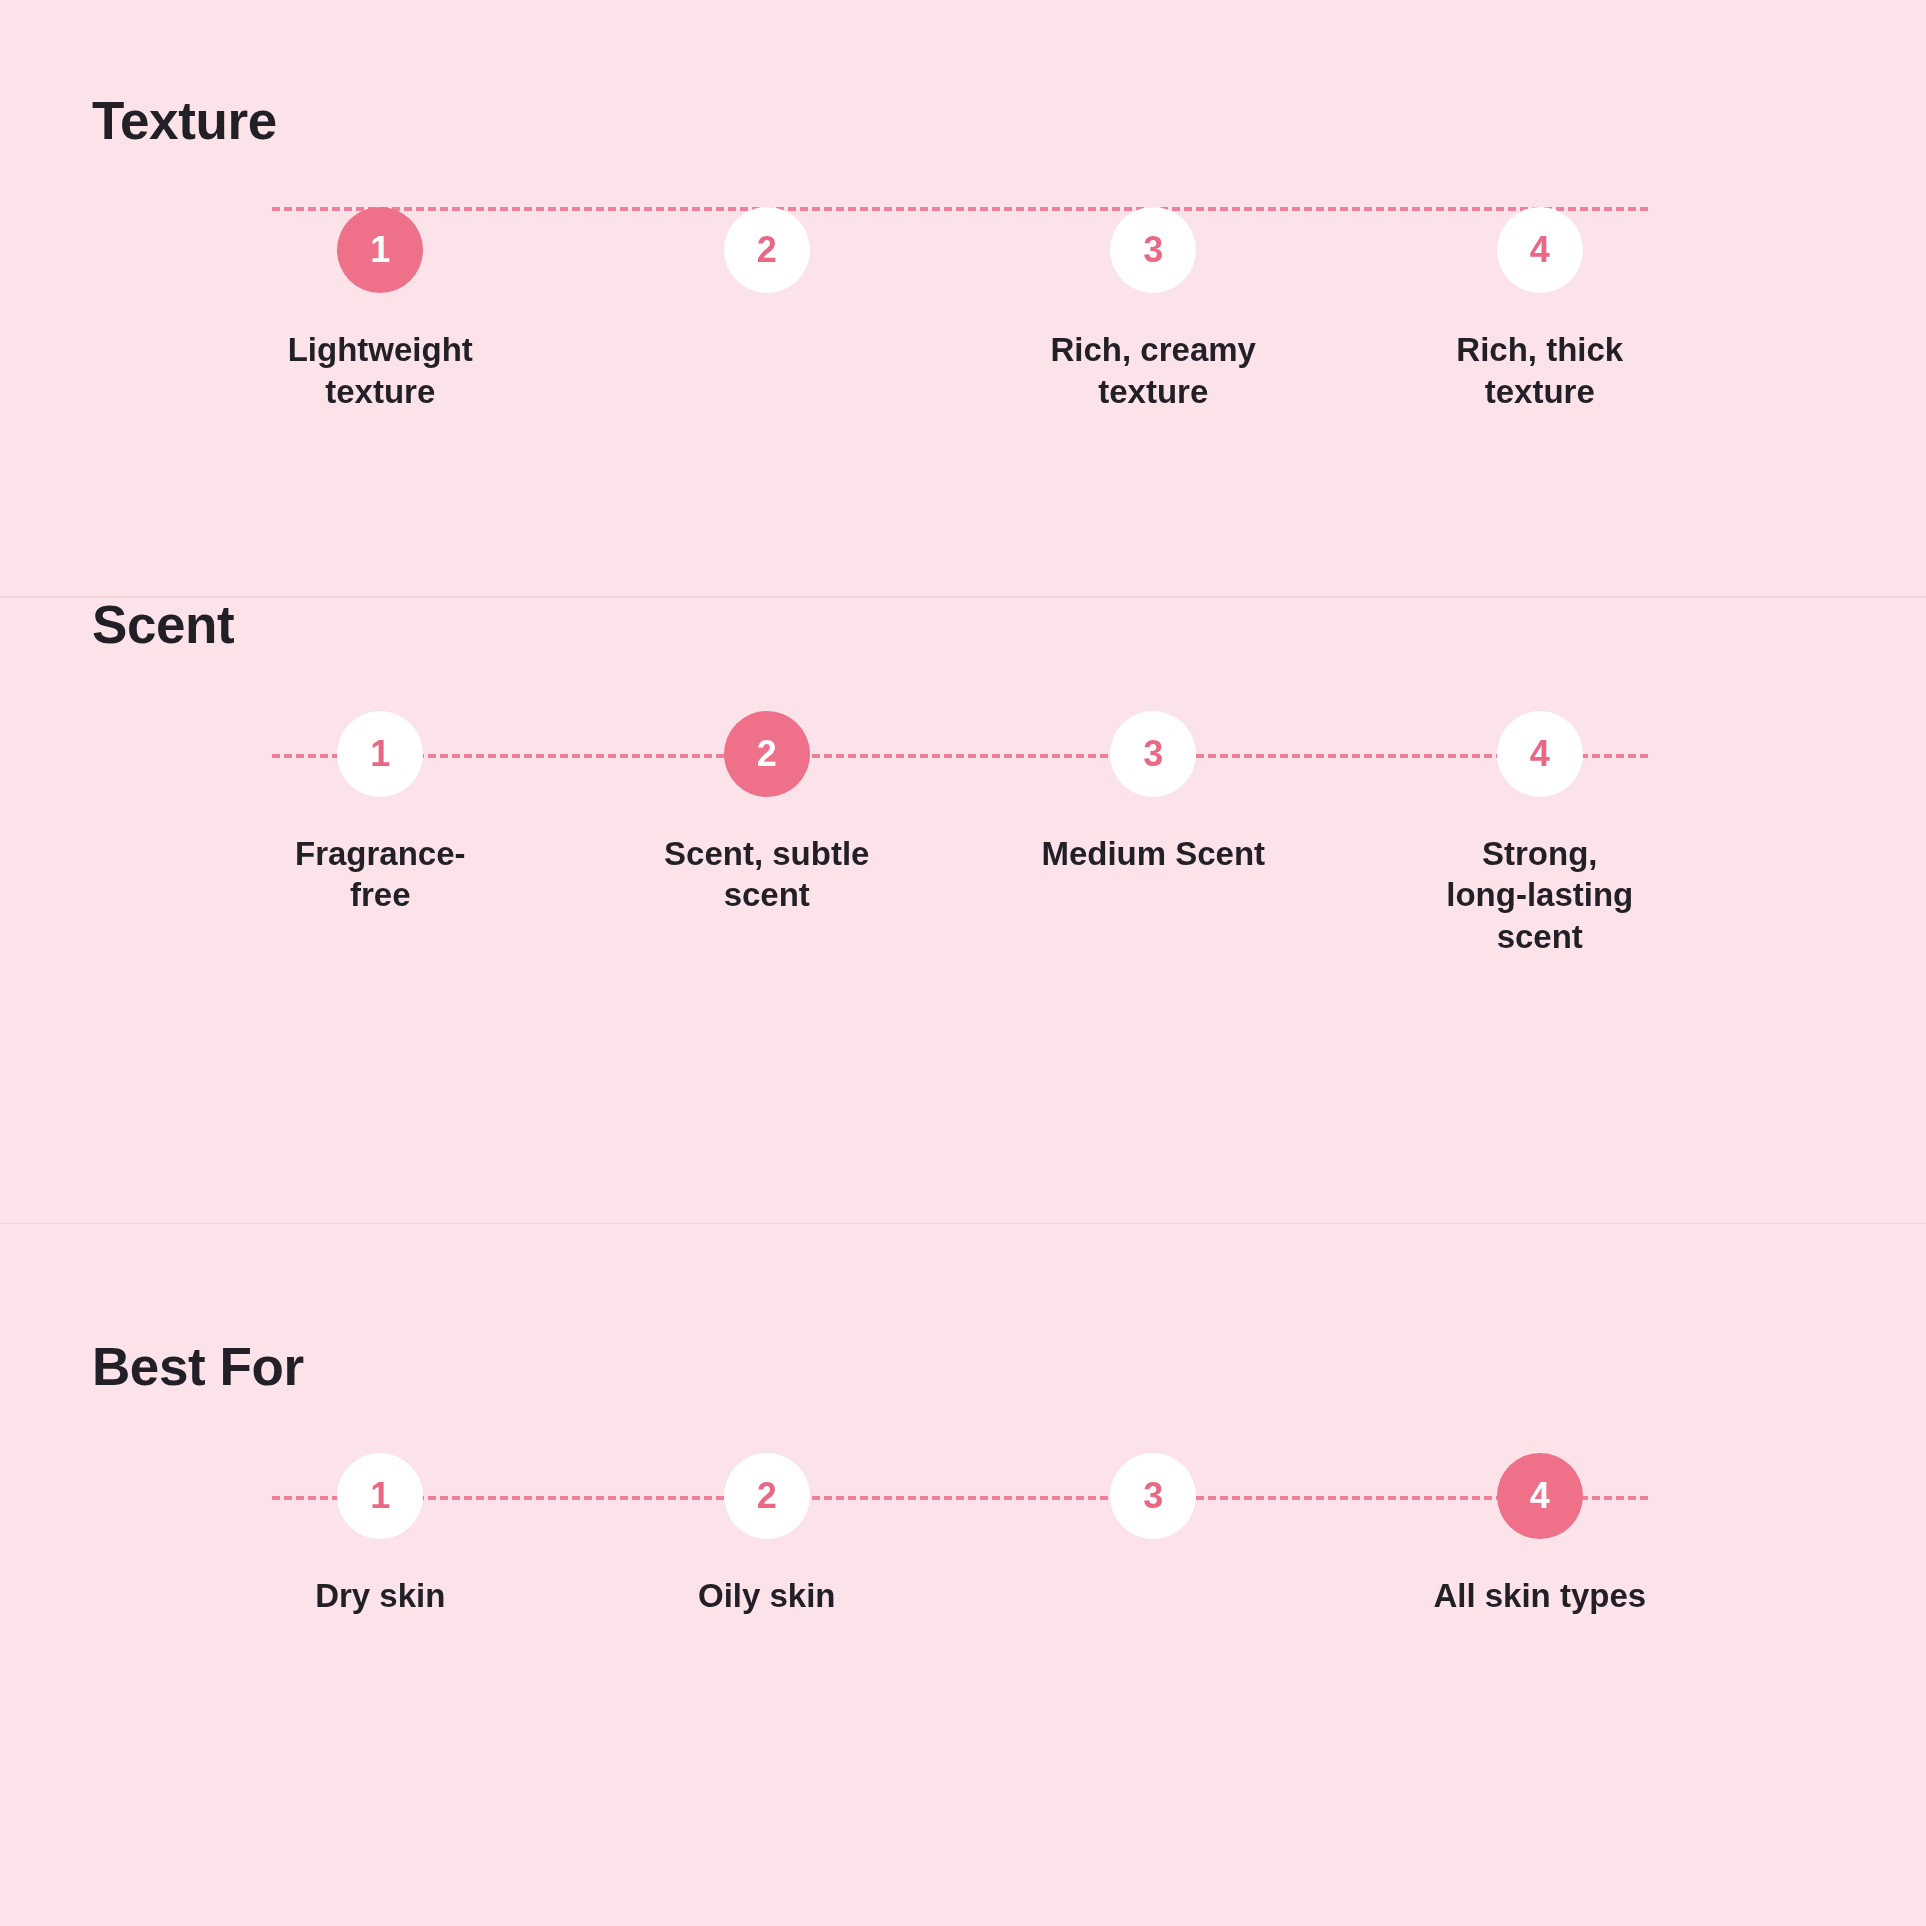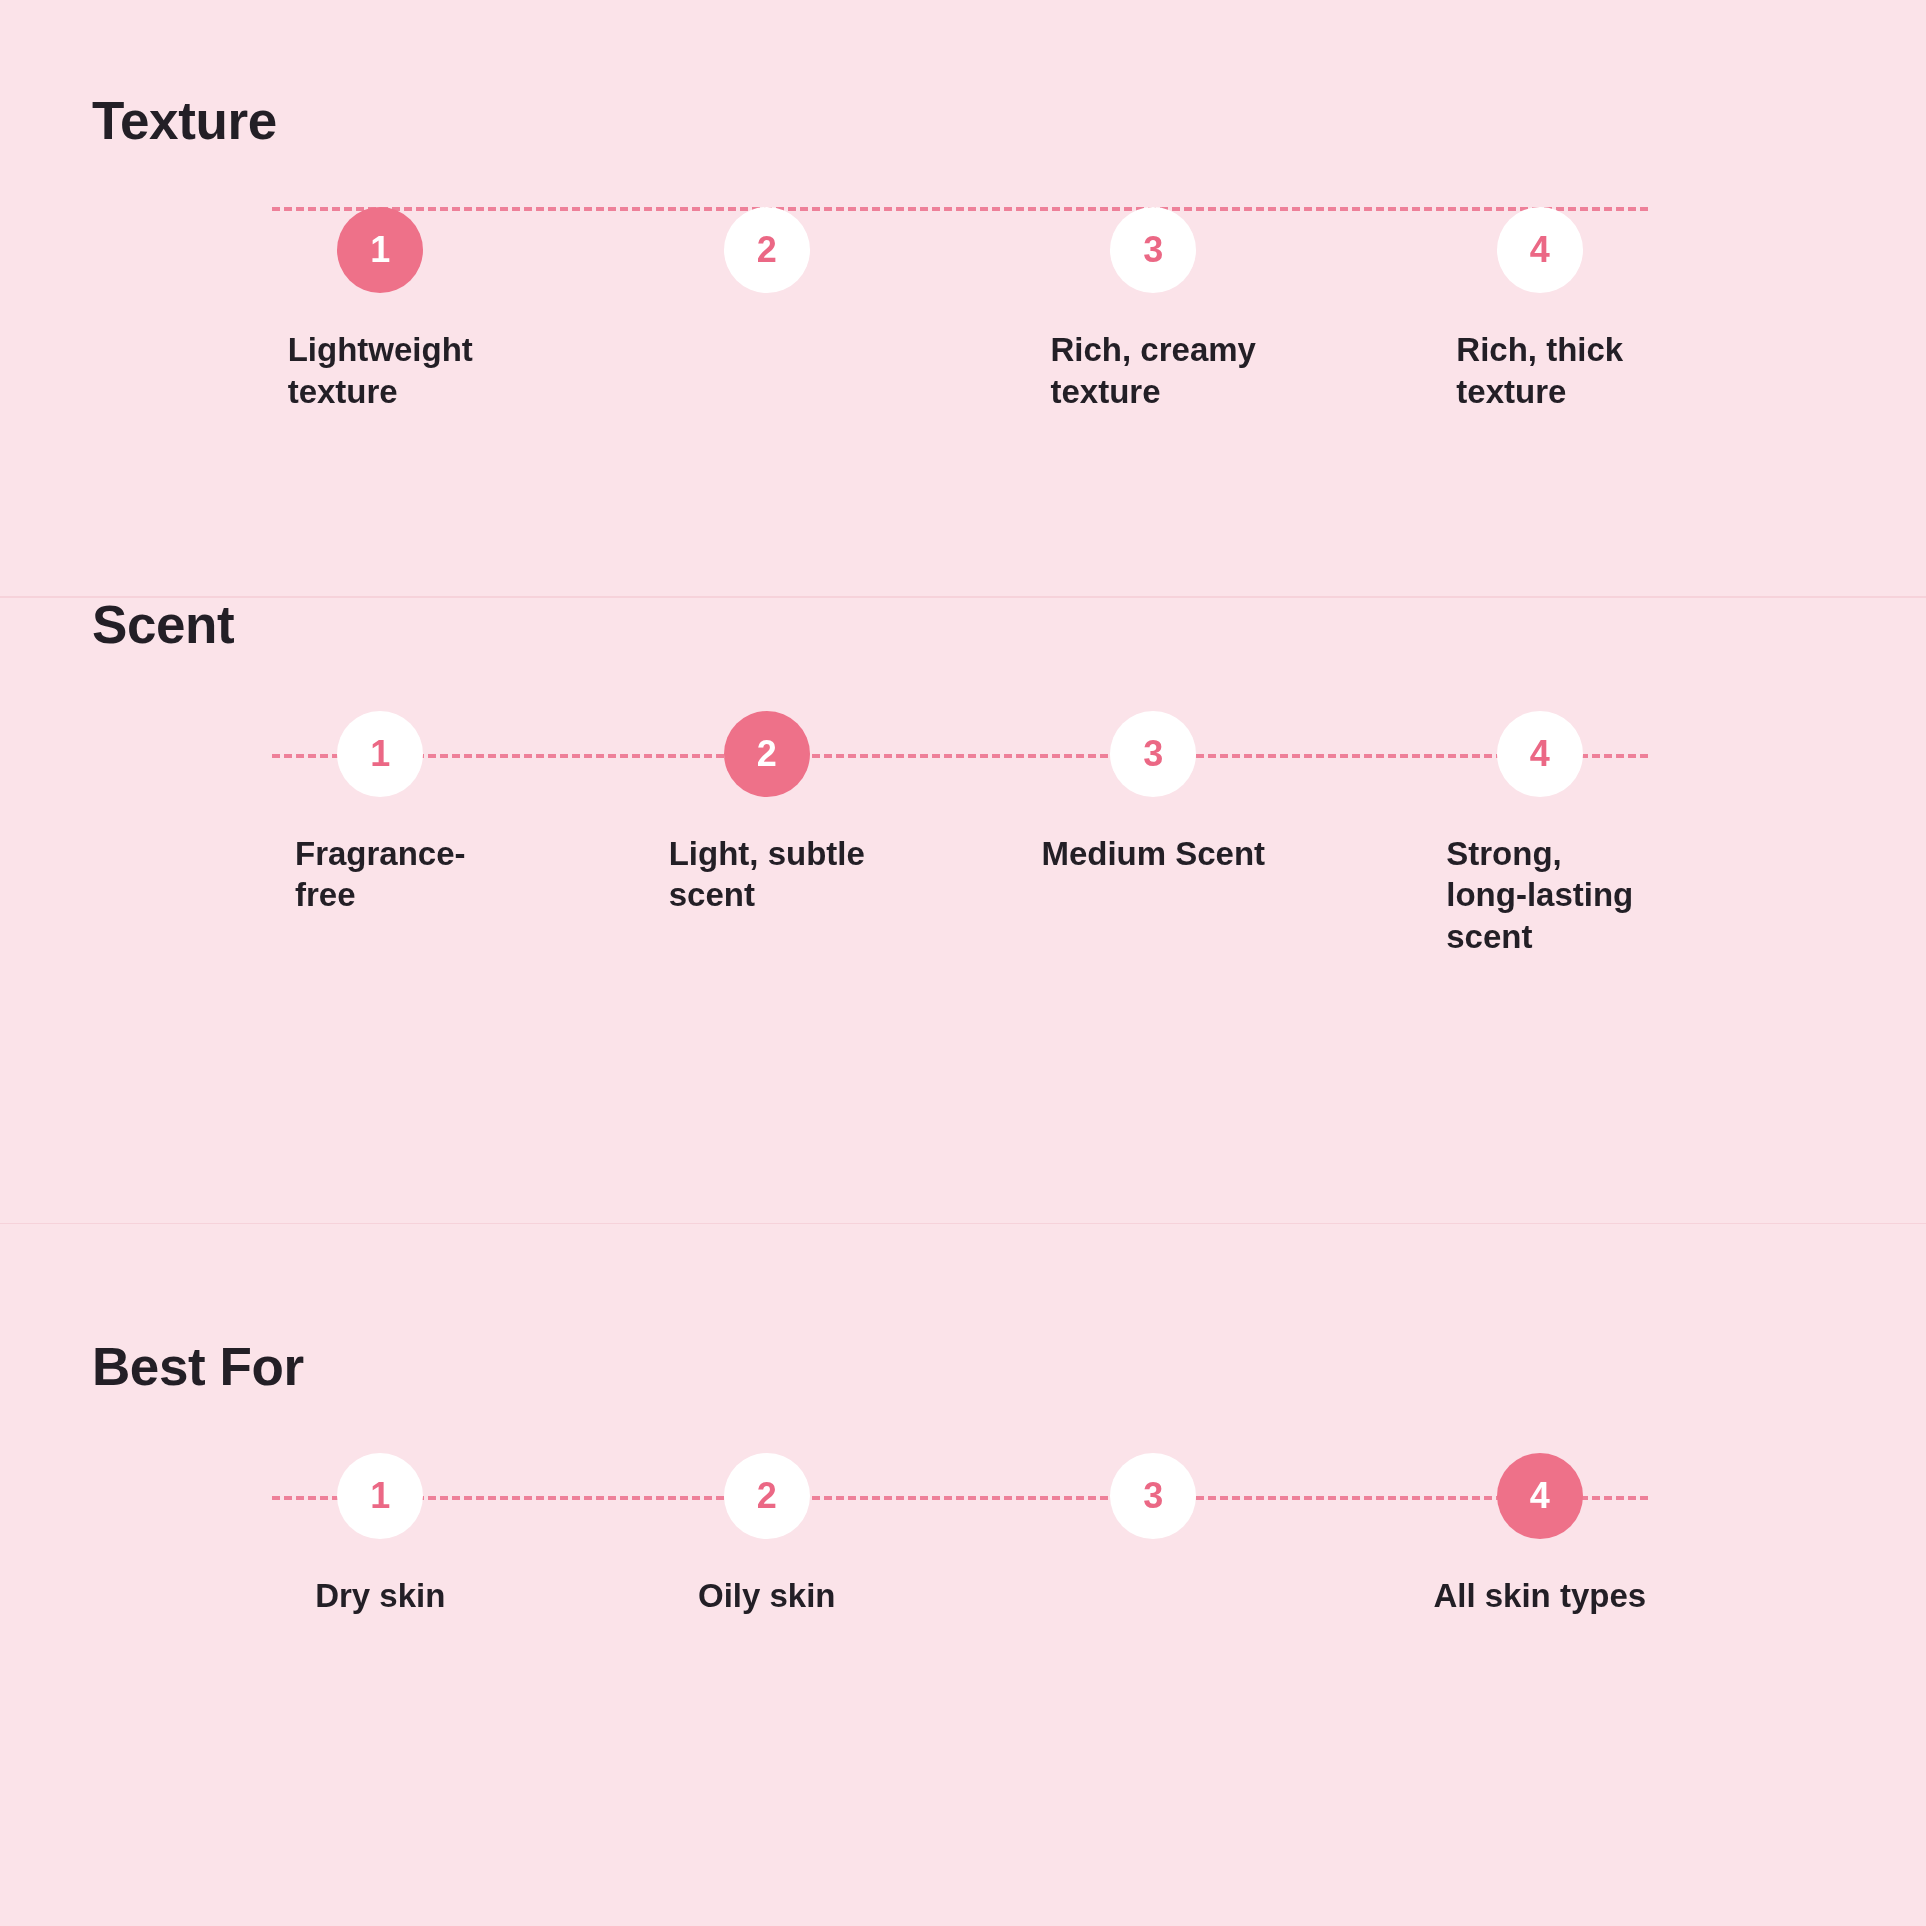--- a/index.html
+++ b/index.html
@@ -100,20 +100,21 @@
     flex: none;
   }
 
   .step.active .bullet {
     background: #EE7189;
     color: #FFFFFF;
   }
 
   .step-label {
     margin-top: 36px;
+    text-align: center;
     font-size: 33px;
     font-weight: 700;
     line-height: 1.26;
     color: #231F26;
     max-width: 283px;
     white-space: pre-line;
   }
 </style>
 </head>
 <body>
@@ -154,21 +155,21 @@
     <div class="stepper">
       <div class="track" style="top:43px"></div>
       <div class="steps">
         <div class="step">
           <div class="bullet">1</div>
           <div class="step-label">Fragrance-
 free</div>
         </div>
         <div class="step active">
           <div class="bullet">2</div>
-          <div class="step-label">Light, subtle
+          <div class="step-label">Scent, subtle
 scent</div>
         </div>
         <div class="step">
           <div class="bullet">3</div>
           <div class="step-label">Medium Scent</div>
         </div>
         <div class="step">
           <div class="bullet">4</div>
           <div class="step-label">Strong,
 long-lasting

